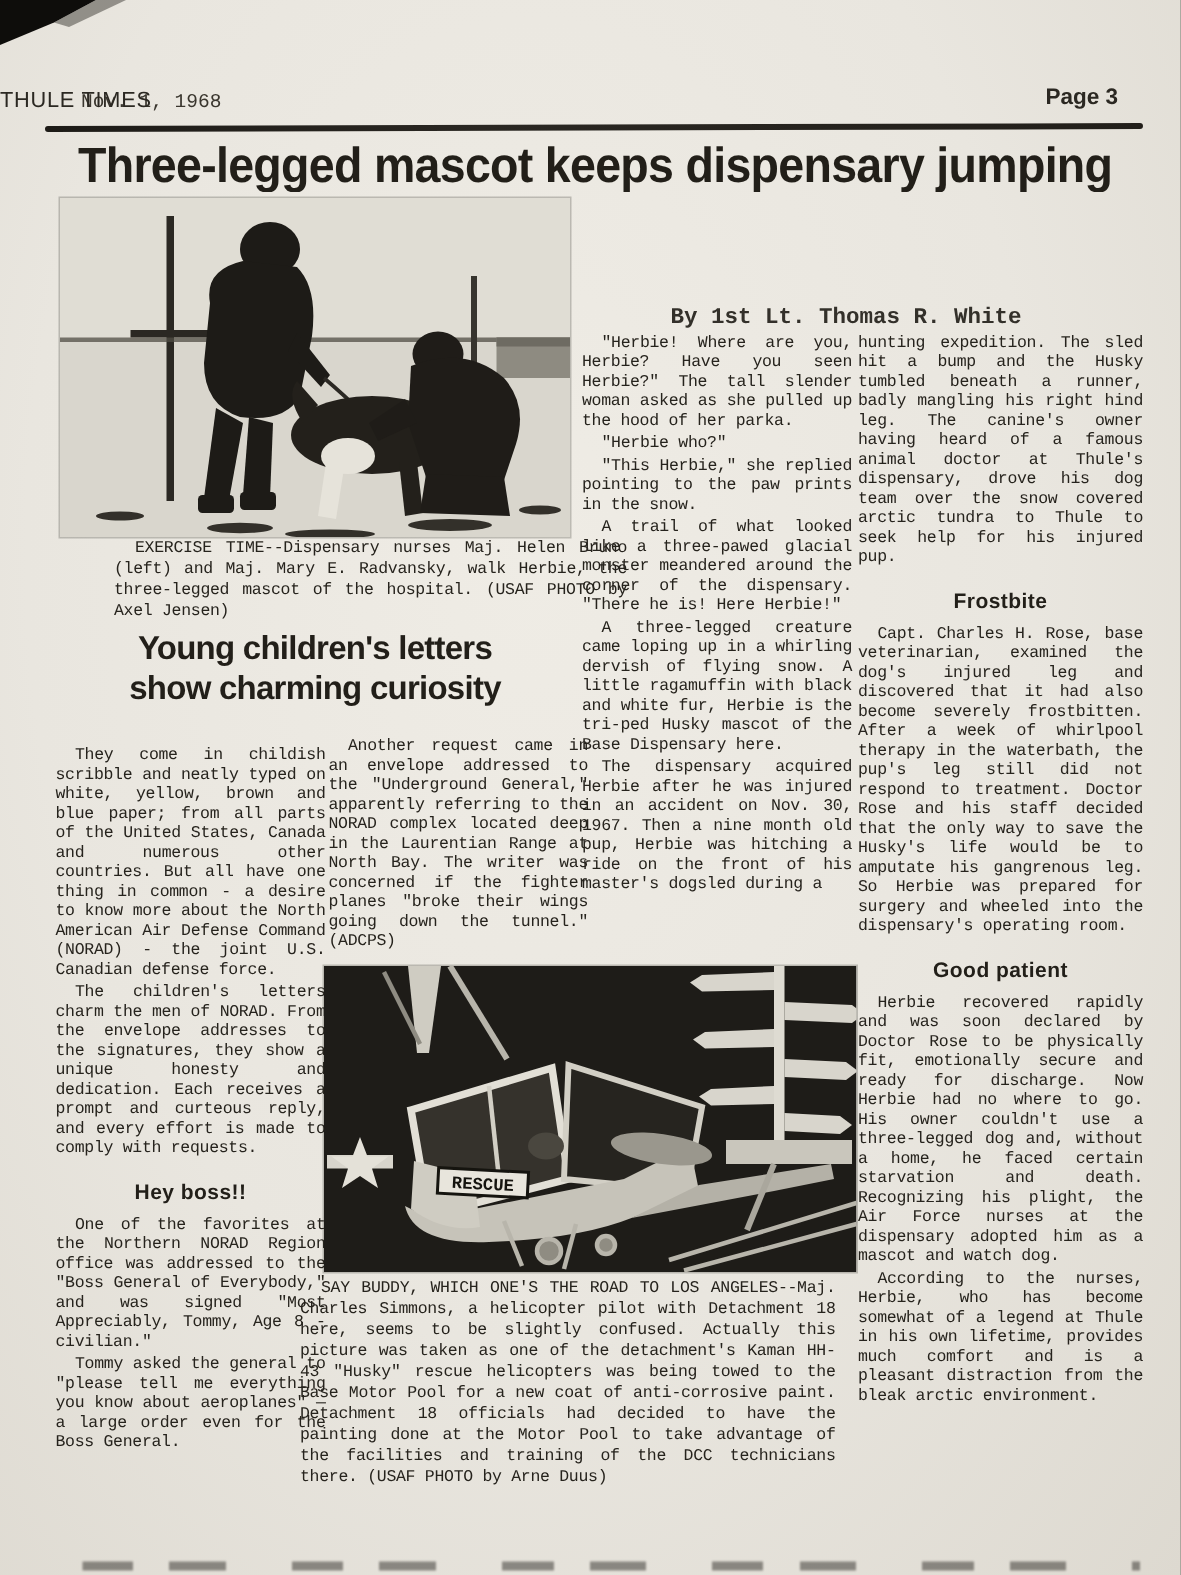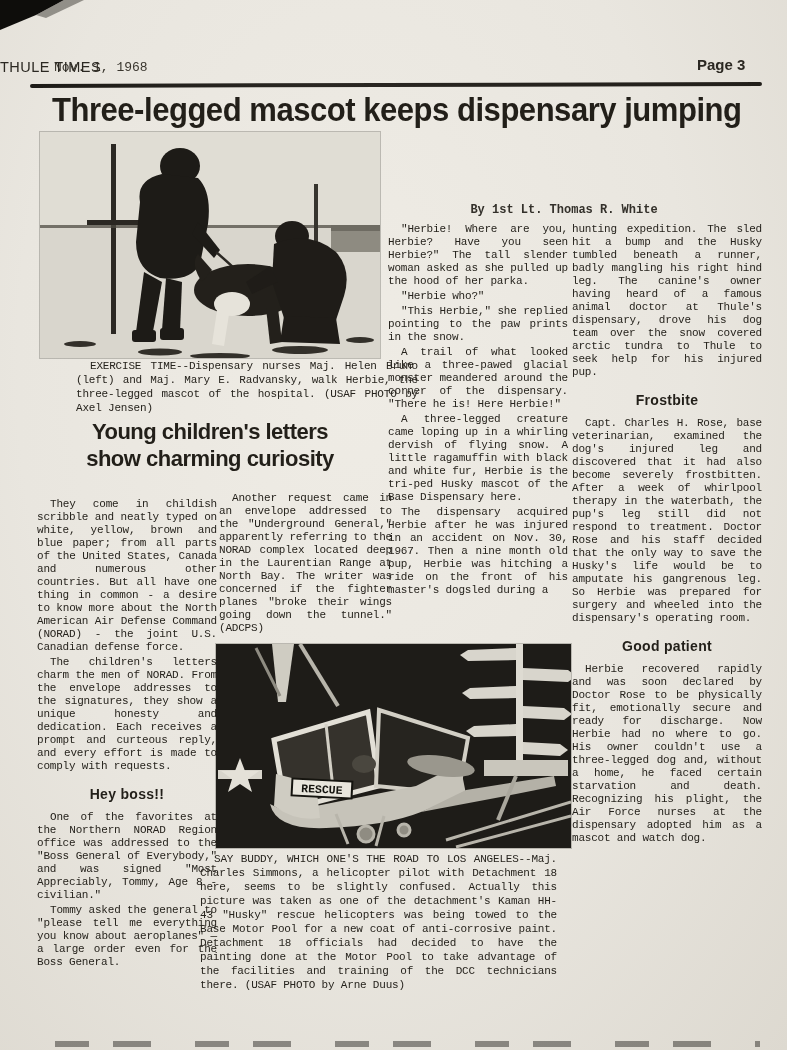--- a/index.html
+++ b/index.html
@@ -13,21 +13,21 @@
   .sans{font-family:"Liberation Sans","DejaVu Sans",sans-serif;}
   
   .hdr-date{left:54px;top:60px;font-size:13px;color:#3a362e;}
   .hdr-title{left:0;top:59px;width:689px;text-align:left;font-weight:normal;font-size:14.5px;letter-spacing:.5px;color:#2b2822;}
   .hdr-page{left:697px;top:56px;font-weight:bold;font-size:15px;color:#2b2822;}
   .hdr-rule{left:30px;top:83px;width:732px;height:4px;background:linear-gradient(90deg,#1d1b17 0%,#2a2722 40%,#221f1a 100%);transform:rotate(-.15deg);border-radius:2px;}
   
   .headline1{left:52px;top:91px;width:700px;font-weight:bold;font-size:33px;letter-spacing:-.5px;color:#221f19;transform:scaleX(.94);transform-origin:left;white-space:nowrap;}
   .headline2{left:34px;top:419px;width:352px;text-align:center;font-weight:bold;font-size:22px;line-height:1.22;letter-spacing:-.5px;color:#221f19;}
   .subhead{left:388px;top:136px;width:336px;font-style:italic;font-size:22.5px;line-height:1.45;letter-spacing:.5px;color:#2a2620;}
-  .byline{left:388px;top:203px;width:352px;text-align:center;font-weight:bold;font-size:12px;color:#33302a;}
+  .byline{left:388px;top:203px;width:352px;text-align:center;font-weight:bold;font-size:15px;color:#33302a;}
   
   .col{font-family:"Liberation Mono","DejaVu Sans Mono",monospace;font-size:11px;line-height:13px;letter-spacing:-.2px;text-align:justify;color:#26231d;}
   .col p{margin:0 0 2px 0;}
   .col p.ind{text-indent:13px;}
   .col h3{font-family:"Liberation Sans","DejaVu Sans",sans-serif;font-size:14px;text-align:center;margin:15px 0 10px 0;color:#221f19;letter-spacing:.3px;}
   .colA{left:37px;top:498px;width:180px;}
   .colB{left:219px;top:492px;width:173px;}
   .colC{left:388px;top:223px;width:180px;}
   .colD{left:572px;top:223px;width:190px;}
   
@@ -141,20 +141,21 @@
     <p class="ind">A three-legged creature came loping up in a whirling dervish of flying snow.  A little ragamuffin with black and white fur, Herbie is the tri-ped Husky mascot of the Base Dispensary here.</p>
     <p class="ind">The dispensary acquired Herbie after he was injured in an accident on Nov. 30, 1967.  Then a nine month old pup, Herbie was hitching a ride on the front of his master's dogsled during a</p>
   </div>
 
   <div class="abs col colD">
     <p>hunting expedition.  The sled hit a bump and the Husky tumbled beneath a runner, badly mangling his right hind leg.  The canine's owner having heard of a famous animal doctor at Thule's dispensary, drove his dog team over the snow covered arctic tundra to Thule to seek help for his injured pup.</p>
     <h3>Frostbite</h3>
     <p class="ind">Capt. Charles H. Rose, base veterinarian, examined the dog's injured leg and discovered that it had also become severely frostbitten.  After a week of whirlpool therapy in the waterbath, the pup's leg still did not respond to treatment. Doctor Rose and his staff decided that the only way to save the Husky's life would be to amputate his gangrenous leg.  So Herbie was prepared for surgery and wheeled into the dispensary's operating room.</p>
     <h3>Good patient</h3>
     <p class="ind">Herbie recovered rapidly and was soon declared by Doctor Rose to be physically fit, emotionally secure and ready for discharge.  Now Herbie had no where to go.  His owner couldn't use a three-legged dog and, without a home, he faced certain starvation and death. Recognizing his plight, the Air Force nurses at the dispensary adopted him as a mascot and watch dog.</p>
+    <p class="ind">According to the nurses, Herbie, who has become somewhat of a legend at Thule in his own lifetime, provides much comfort and is a pleasant distraction from the bleak arctic environment.</p>
   </div>
 
   <svg class="abs photo photo2" viewBox="0 0 355 204">
     <rect width="355" height="204" fill="#1b1a17"></rect>
     <rect width="355" height="204" fill="#22201c" opacity=".4"></rect>
 
     <g>
       <rect x="2" y="126" width="44" height="9" fill="#d8d5cc"></rect>
       <polygon points="24,114 29,127 43,127 32,135 36,148 24,140 12,148 16,135 5,127 19,127" fill="#e4e1d8"></polygon>
     </g>

